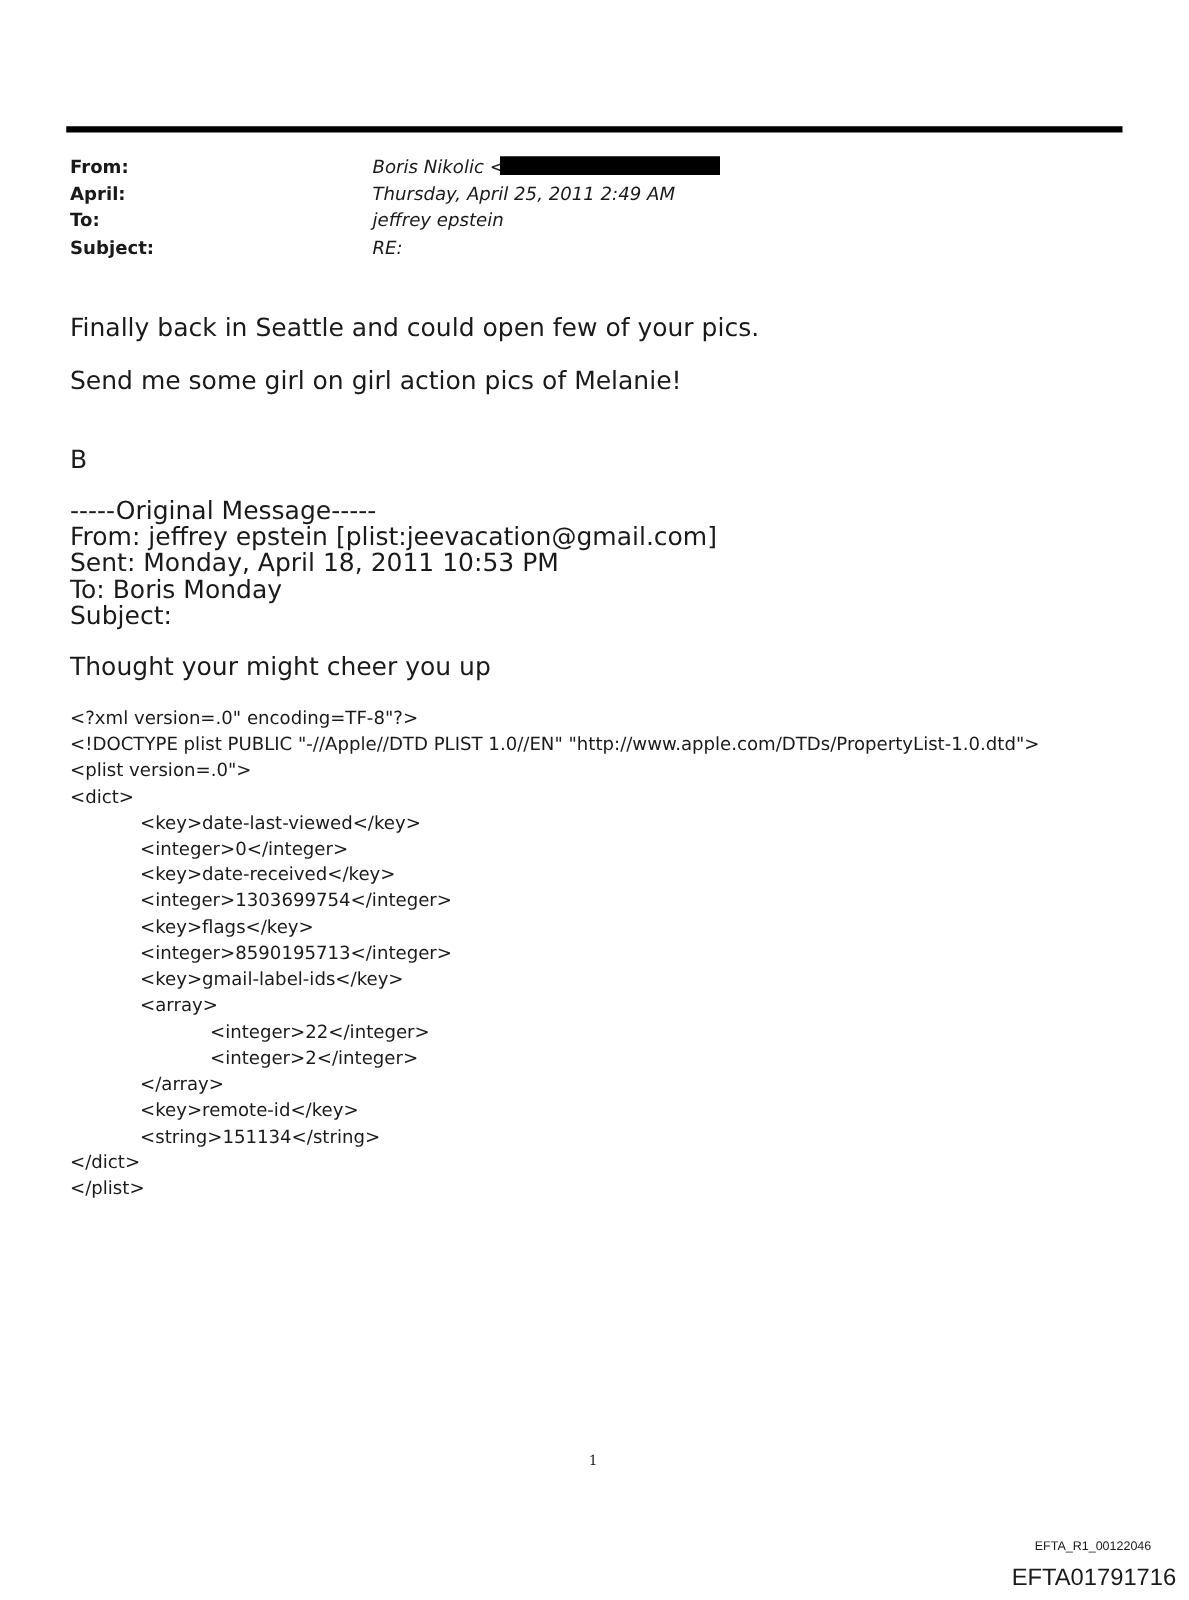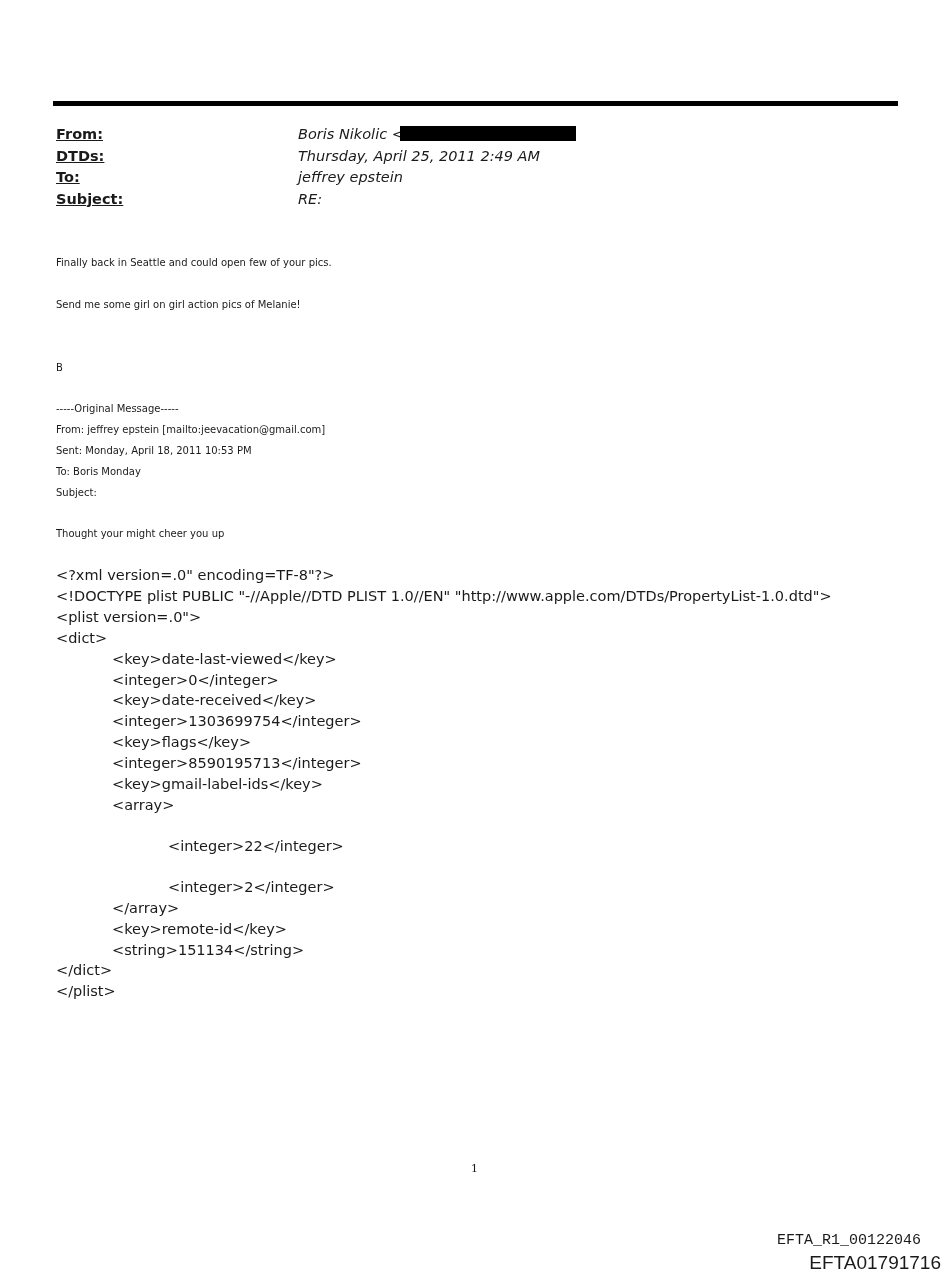--- a/index.html
+++ b/index.html
@@ -1,61 +1,61 @@
 <!DOCTYPE html>
 <html><head>
 <meta charset="utf-8">
 <style>
   html, body { margin: 0; padding: 0; background: #ffffff; }
   body { width: 951px; height: 1280px; position: relative; overflow: hidden;
          font-family: "DejaVu Sans", sans-serif; color: #1a1a1a; }
   .rule { position: absolute; left: 53px; top: 101px; width: 845px; height: 5px; background: #000; }
   .hdr { position: absolute; left: 56px; top: 124px; }
   .hdr-row { position: relative; height: 21.5px; font-size: 14.5px; line-height: 21.5px; }
-  .hdr-label { position: absolute; left: 0; font-weight: bold; text-decoration: underline; }
+  .hdr-label { position: absolute; left: 0; font-weight: bold; }
   .hdr-value { position: absolute; left: 242px; white-space: nowrap; font-style: italic; }
   .redact { display: inline-block; width: 176px; height: 15px; background: #000; vertical-align: -2px; margin-left: -4px; }
-  .body-text { position: absolute; left: 56px; font-size: 10px; line-height: 21px; white-space: nowrap; }
+  .body-text { position: absolute; left: 56px; font-size: 20px; line-height: 21px; white-space: nowrap; }
   .xml { position: absolute; left: 56px; top: 565px; font-size: 14.5px; line-height: 20.9px; white-space: pre; }
   .i1 { padding-left: 56px; }
-  .i2 { padding-left: 112px; margin-top: 20px; }
+  .i2 { padding-left: 112px; }
   .pagenum { position: absolute; left: 471px; top: 1162px; font-family: "DejaVu Serif", serif; font-size: 11px; }
-  .bates1 { position: absolute; right: 30px; top: 1232px; font-family: Liberation Mono, monospace; font-size: 15px; }
+  .bates1 { position: absolute; right: 30px; top: 1232px; font-family: Liberation Sans, sans-serif; font-size: 10px; }
   .bates2 { position: absolute; right: 10px; top: 1252px; font-family: "Liberation Sans", sans-serif; font-size: 19px; text-align: center; }
 </style>
 </head>
 <body>
 
 <div class="rule"></div>
 
 <div class="hdr">
   <div class="hdr-row">
     <span class="hdr-label">From:</span>
     <span class="hdr-value"><span>Boris Nikolic &lt;</span><span class="redact"></span></span>
   </div>
   <div class="hdr-row">
-    <span class="hdr-label">DTDs:</span>
+    <span class="hdr-label">April:</span>
     <span class="hdr-value">Thursday, April 25, 2011 2:49 AM</span>
   </div>
   <div class="hdr-row">
     <span class="hdr-label">To:</span>
     <span class="hdr-value">jeffrey epstein</span>
   </div>
   <div class="hdr-row">
     <span class="hdr-label">Subject:</span>
     <span class="hdr-value">RE:</span>
   </div>
 </div>
 
 <div class="body-text" style="top:252px">Finally back in Seattle and could open few of your pics.</div>
 <div class="body-text" style="top:294px">Send me some girl on girl action pics of Melanie!</div>
 <div class="body-text" style="top:357px">B</div>
 
 <div class="body-text" style="top:398px">-----Original Message-----</div>
-<div class="body-text" style="top:419px">From: jeffrey epstein [mailto:jeevacation@gmail.com]</div>
+<div class="body-text" style="top:419px">From: jeffrey epstein [plist:jeevacation@gmail.com]</div>
 <div class="body-text" style="top:440px">Sent: Monday, April 18, 2011 10:53 PM</div>
 <div class="body-text" style="top:461px">To: Boris Monday</div>
 <div class="body-text" style="top:482px">Subject:</div>
 <div class="body-text" style="top:523px">Thought your might cheer you up</div>
 
 <div class="xml"><div>&lt;?xml version=.0" encoding=TF-8"?&gt;</div><div>&lt;!DOCTYPE plist PUBLIC "-//Apple//DTD PLIST 1.0//EN" "http://www.apple.com/DTDs/PropertyList-1.0.dtd"&gt;</div><div>&lt;plist version=.0"&gt;</div><div>&lt;dict&gt;</div><div class="i1">&lt;key&gt;date-last-viewed&lt;/key&gt;</div><div class="i1">&lt;integer&gt;0&lt;/integer&gt;</div><div class="i1">&lt;key&gt;date-received&lt;/key&gt;</div><div class="i1">&lt;integer&gt;1303699754&lt;/integer&gt;</div><div class="i1">&lt;key&gt;flags&lt;/key&gt;</div><div class="i1">&lt;integer&gt;8590195713&lt;/integer&gt;</div><div class="i1">&lt;key&gt;gmail-label-ids&lt;/key&gt;</div><div class="i1">&lt;array&gt;</div><div class="i2">&lt;integer&gt;22&lt;/integer&gt;</div><div class="i2">&lt;integer&gt;2&lt;/integer&gt;</div><div class="i1">&lt;/array&gt;</div><div class="i1">&lt;key&gt;remote-id&lt;/key&gt;</div><div class="i1">&lt;string&gt;151134&lt;/string&gt;</div><div>&lt;/dict&gt;</div><div>&lt;/plist&gt;</div></div>
 
 <div class="pagenum">1</div>
 <div class="bates1">EFTA_R1_00122046</div>
 <div class="bates2">EFTA01791716</div>

